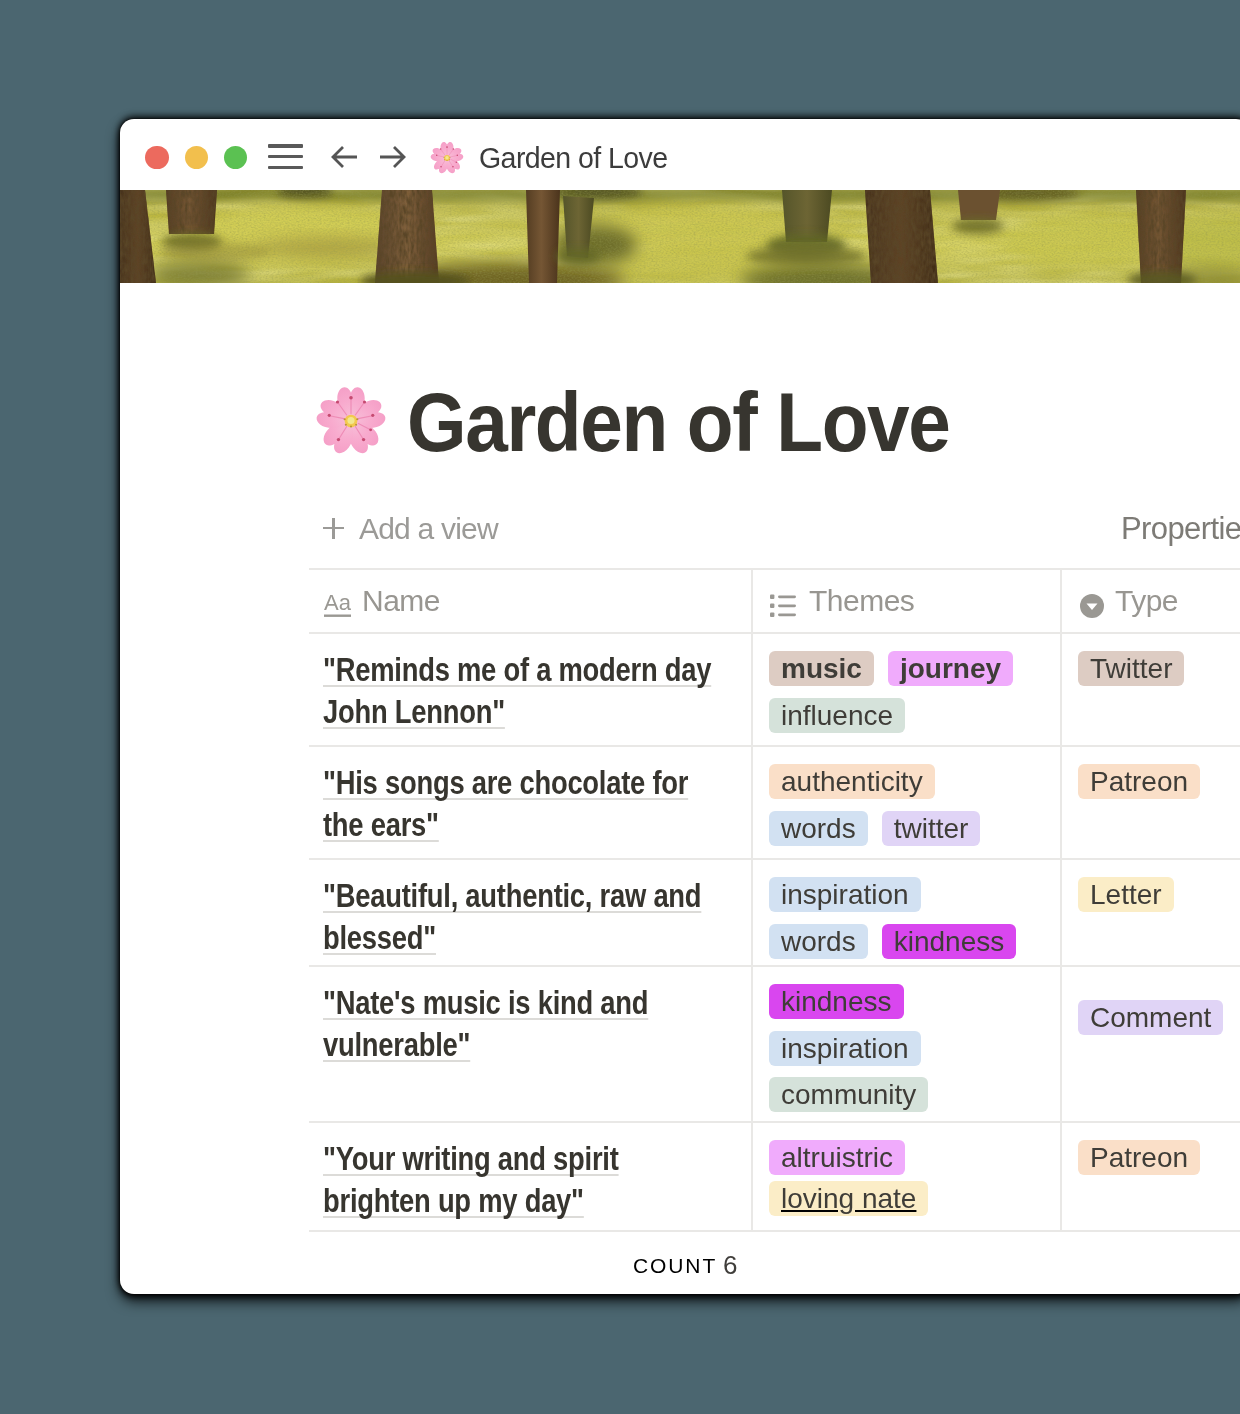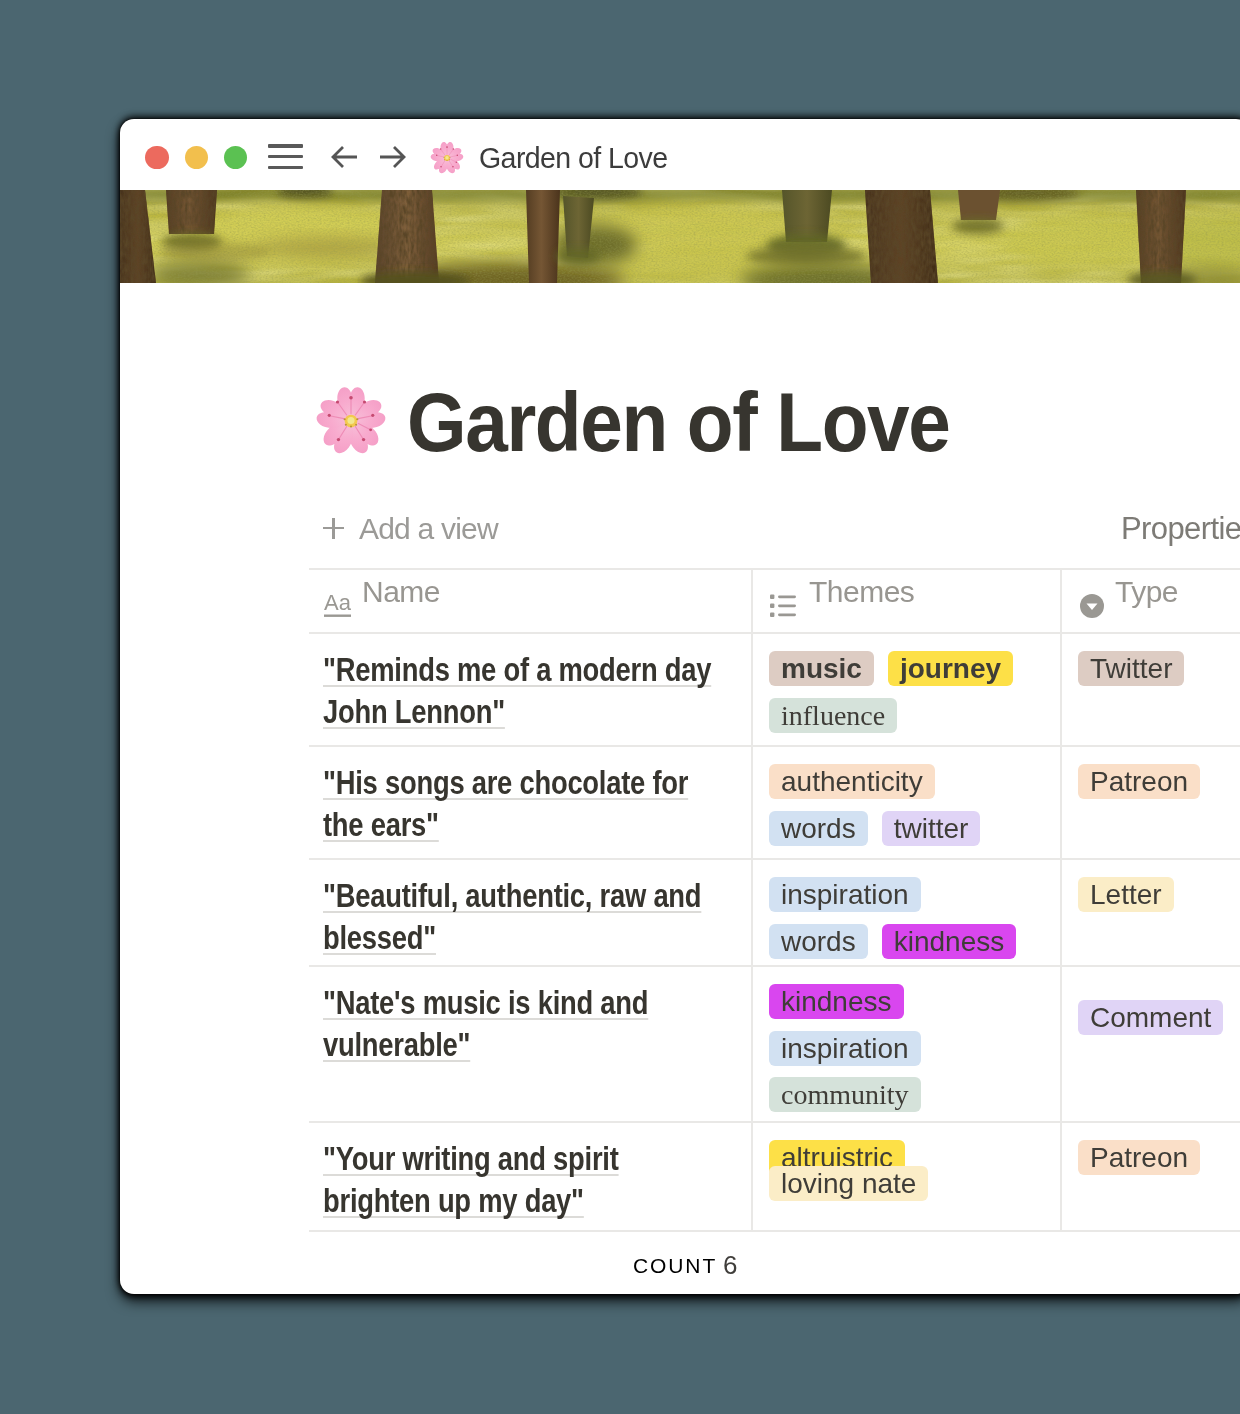--- a/index.html
+++ b/index.html
@@ -33,30 +33,30 @@
   
   .plus{position:absolute;left:203px;top:398.7px;width:21px;height:21px;}
   .plus:before{content:"";position:absolute;left:9.2px;top:0;width:2.6px;height:21px;background:#9b9a97;}
   .plus:after{content:"";position:absolute;top:9.2px;left:0;height:2.6px;width:21px;background:#9b9a97;}
   .addtext{position:absolute;left:239px;top:392.7px;font-size:30px;letter-spacing:-0.8px;color:#9b9a97;white-space:nowrap;}
   .props{position:absolute;left:1001px;top:392.3px;font-size:31px;letter-spacing:-0.6px;color:#7d7b76;white-space:nowrap;}
   
   .tbl{position:absolute;left:189px;top:449px;width:941px;}
   .hline{position:absolute;left:0;width:941px;height:2px;background:#e9e8e6;}
   .vline{position:absolute;top:0;width:2px;background:#e9e8e6;}
-  .hdrtxt{position:absolute;top:7px;font-size:30px;letter-spacing:-0.5px;color:#989691;white-space:nowrap;}
+  .hdrtxt{position:absolute;top:16px;font-size:30px;letter-spacing:-0.5px;color:#989691;white-space:nowrap;}
   .cellname{position:absolute;left:14px;font-size:34px;font-weight:bold;color:#37352f;line-height:42px;letter-spacing:-0.3px;white-space:nowrap;transform:scaleX(0.805);transform-origin:0 0;}
   .cellname span{text-decoration:underline;text-decoration-thickness:2px;text-underline-offset:3.5px;text-decoration-color:#dcdbd8;text-decoration-skip-ink:none;}
   .tagline{position:absolute;left:460px;display:flex;}
   .tag{height:35px;line-height:35px;border-radius:6px;padding:0 12px;margin-right:14px;
        font-size:28px;color:#3f3d38;white-space:nowrap;}
   .typetag{position:absolute;left:769px;}
   .t-brown{background:#ddccc3;}
-  .t-pink{background:#fde047;}
-  .t-green{background:#d5e2da;font-family:Liberation Serif, serif;}
+  .t-pink{background:#f0abfc;}
+  .t-green{background:#d5e2da;}
   .t-orange{background:#fadfc8;}
   .t-blue{background:#d2e1f2;}
   .t-purple{background:#e0d4f6;}
   .t-red{background:#d946ef;}
   .t-yellow{background:#fbedc7;}
   .countlabel{position:absolute;left:324px;top:686.4px;font-size:21px;color:#000000;letter-spacing:1.9px;text-align:right;}
   .countnum{position:absolute;left:414px;top:681.8px;font-size:26px;color:#403e3b;}
 </style>
 </head>
 <body>
@@ -321,21 +321,21 @@
           <div class="tag t-green">community</div>
         </div>
     <div class="tagline typetag" style="top:432px;">
           <div class="tag t-purple">Comment</div>
         </div>
 
     <div class="cellname" style="top:569px;"><span>"Your writing and spirit<br>brighten up my day"</span></div>
     <div class="tagline" style="top:572px;">
           <div class="tag t-pink">altruistric</div>
         </div>
-    <div class="tagline" style="top:598px;">
+    <div class="tagline" style="top:613px;text-decoration:underline;">
           <div class="tag t-yellow">loving nate</div>
         </div>
     <div class="tagline typetag" style="top:572px;">
           <div class="tag t-orange">Patreon</div>
         </div>
 
     <div class="countlabel">COUNT</div>
     <div class="countnum">6</div>
   </div>
 

